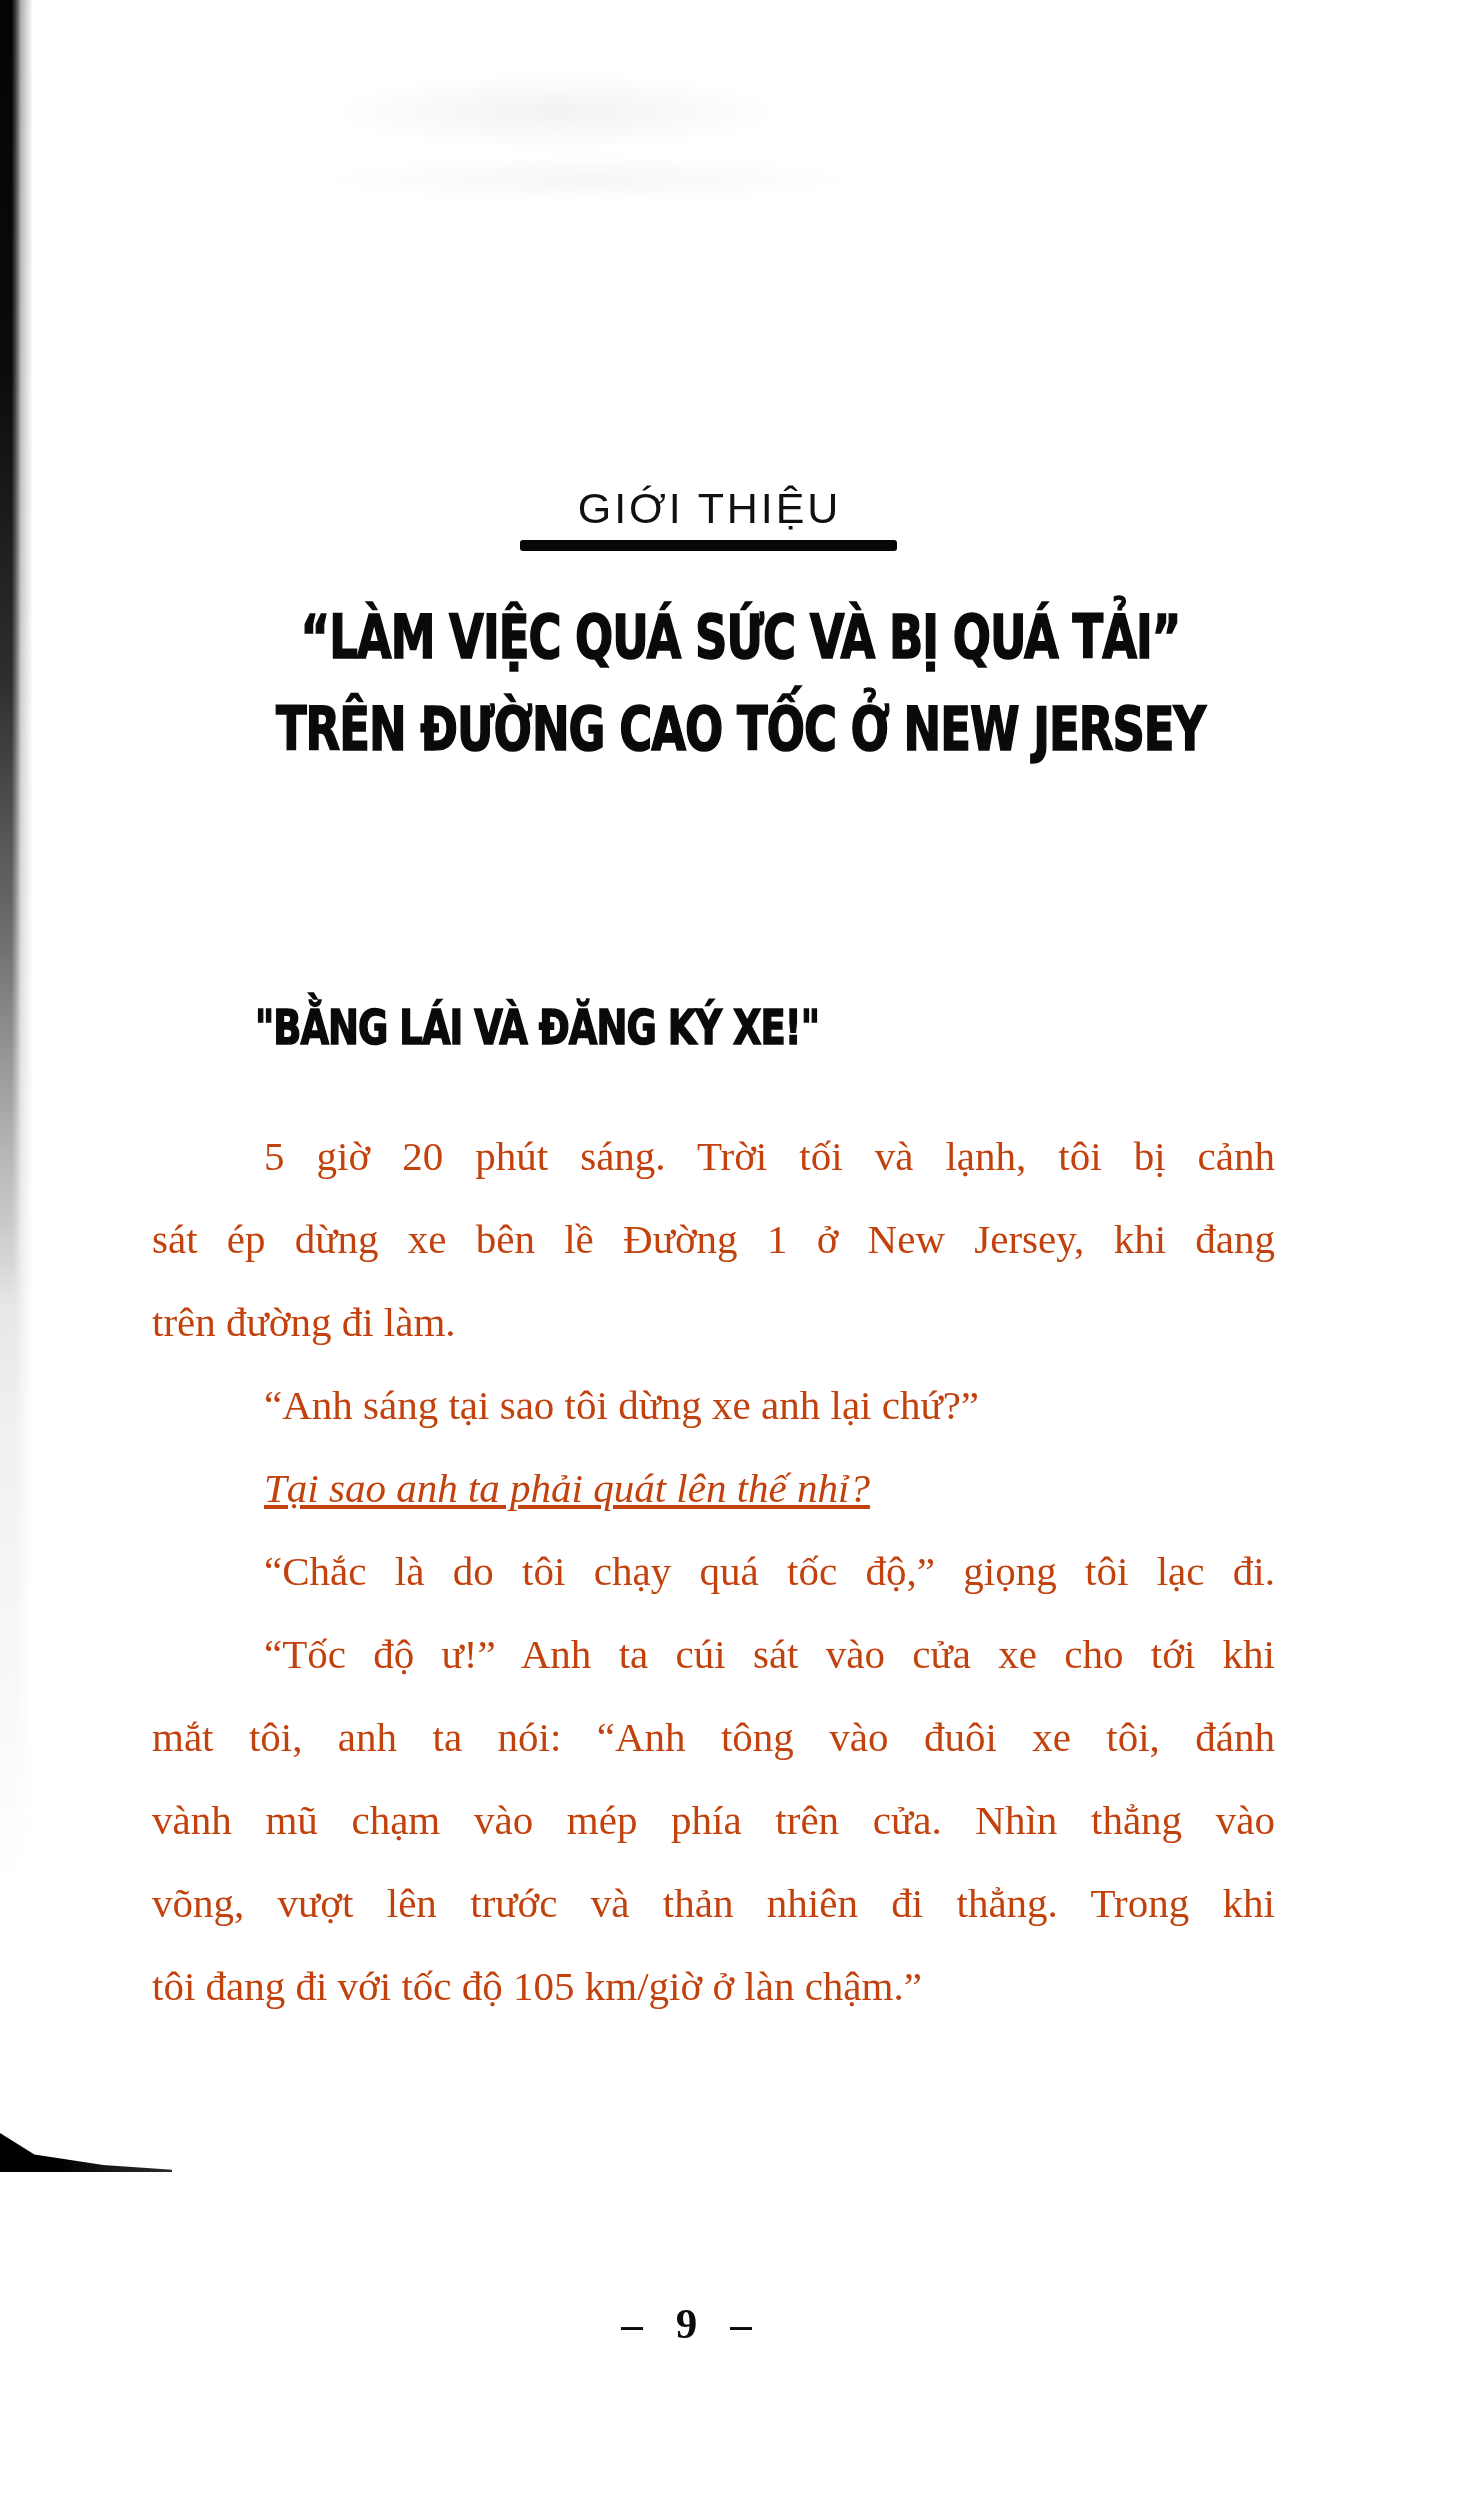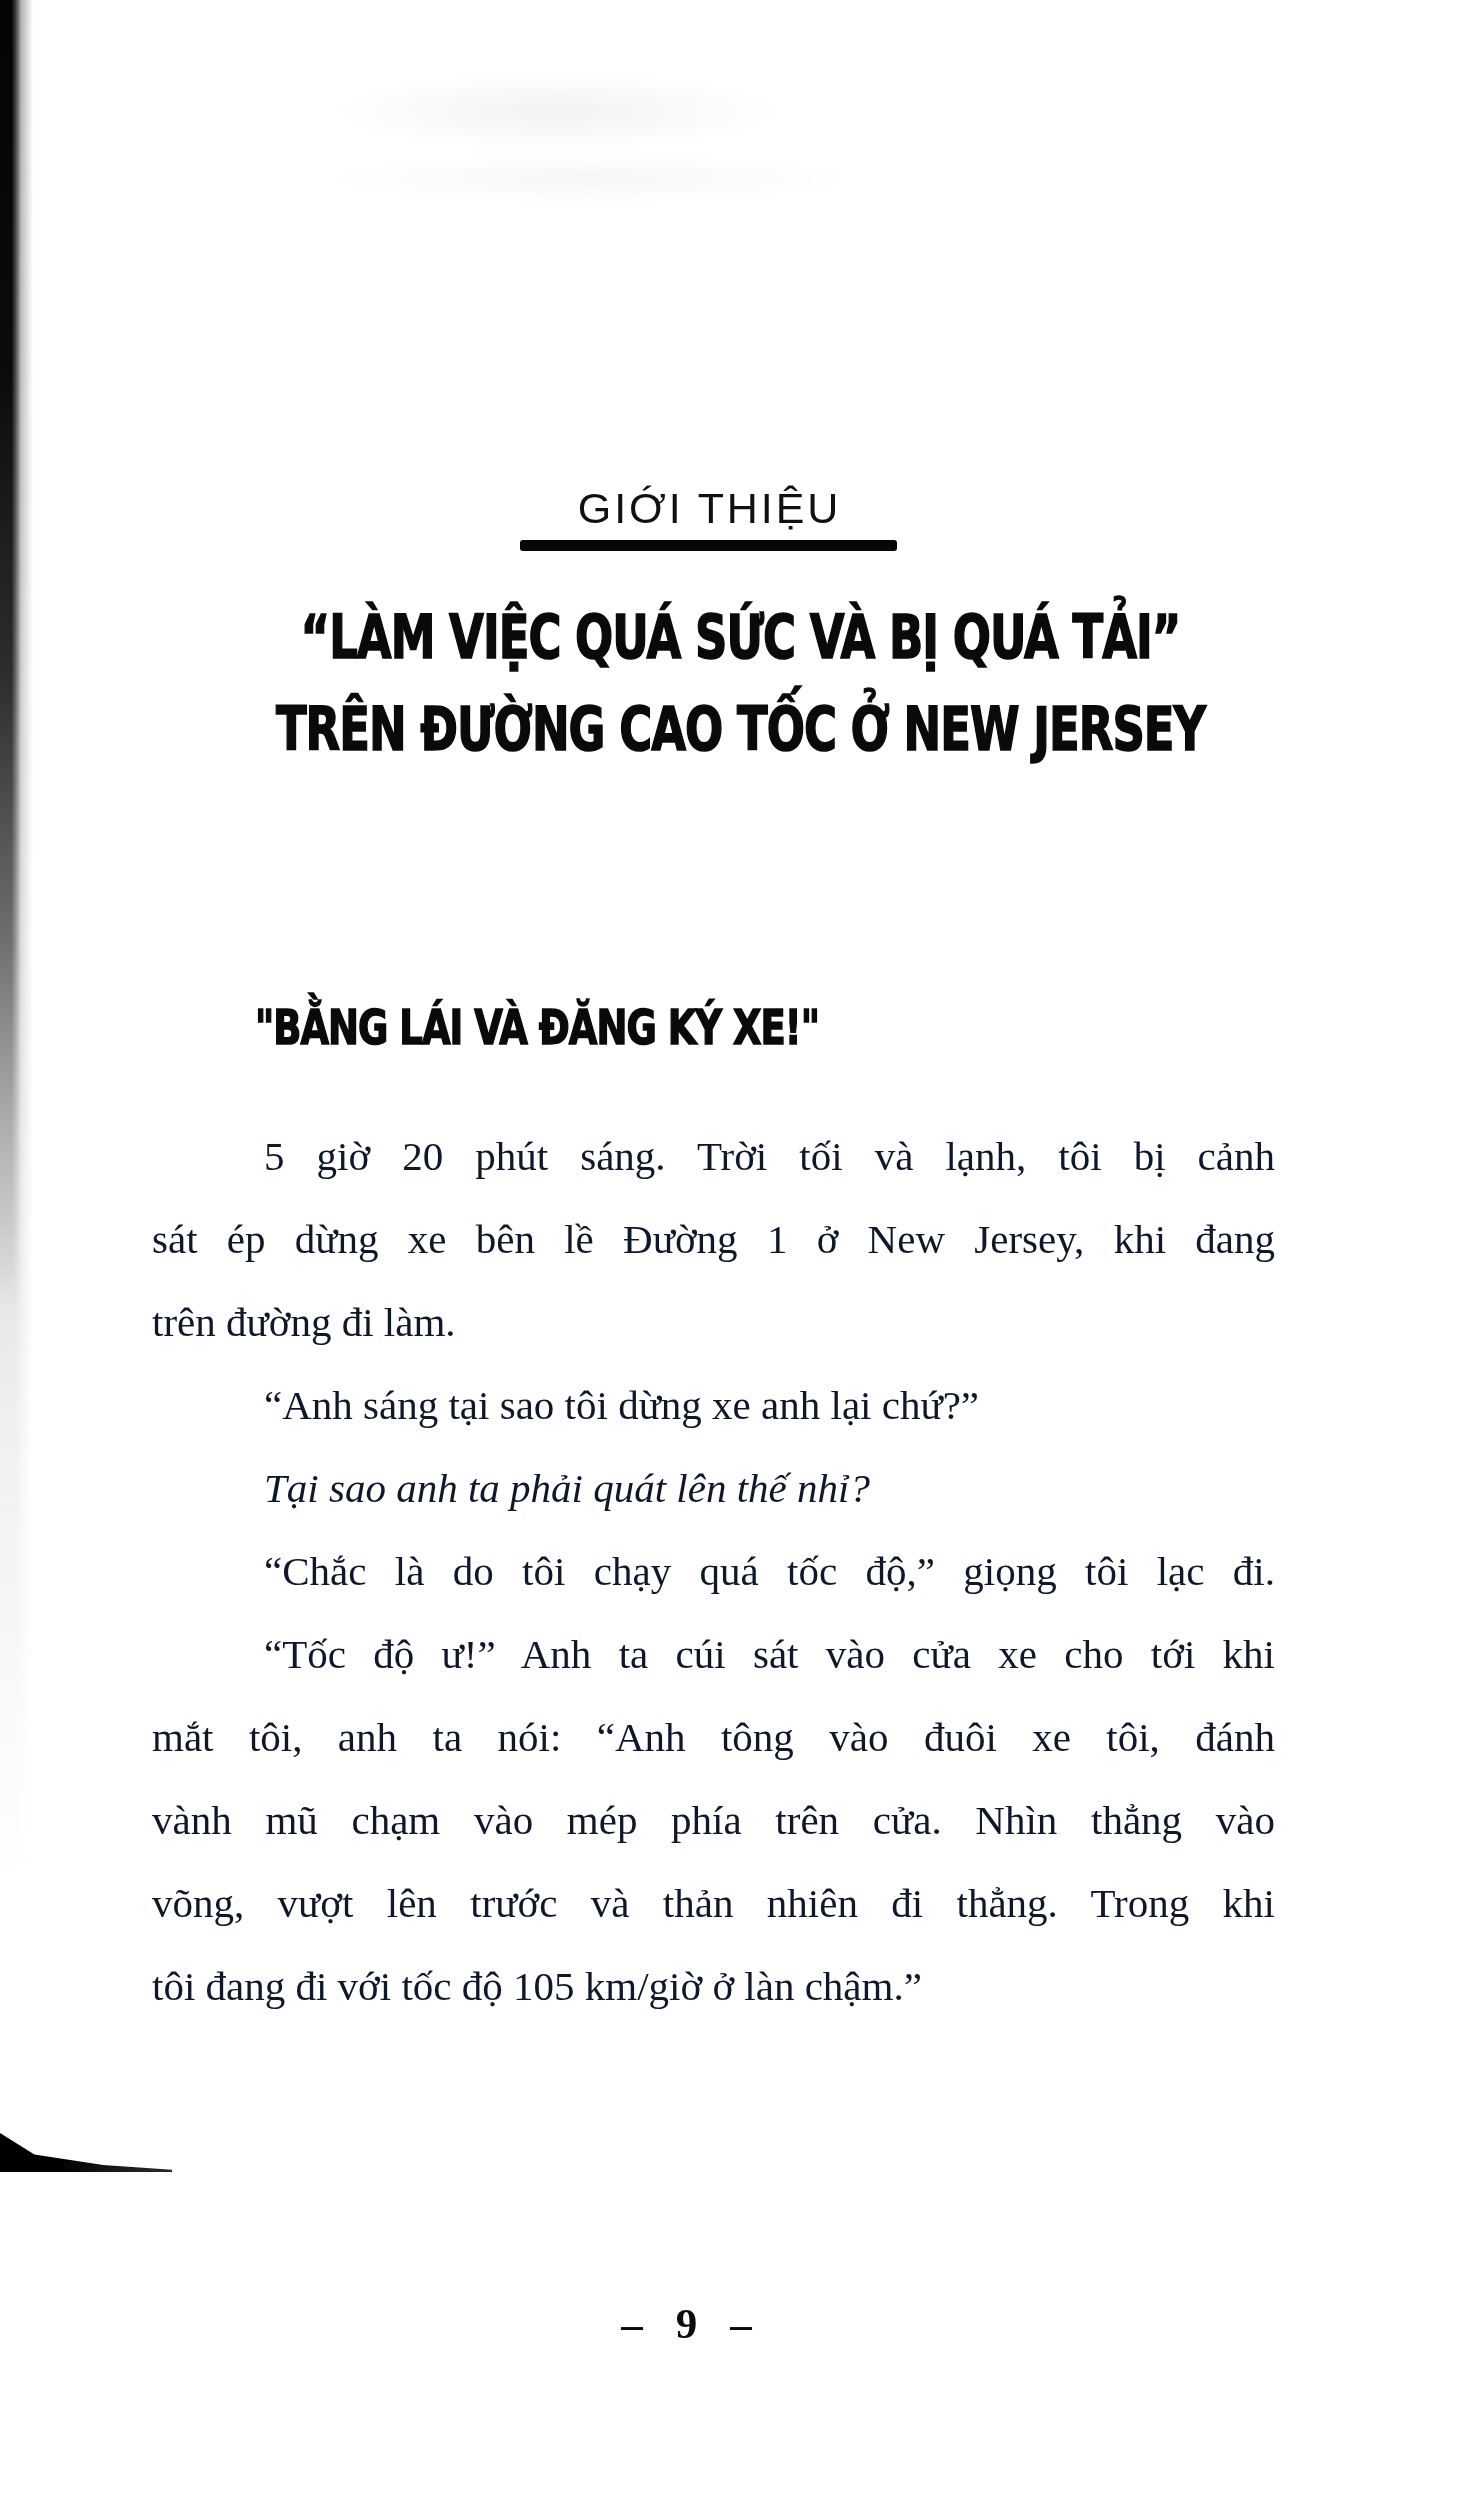--- a/index.html
+++ b/index.html
@@ -102,26 +102,26 @@
     transform: scaleY(1.3);
     transform-origin: left center;
     white-space: nowrap;
   }
 
   
   .body-text {
     position: absolute; left: 152px; top: 1115px; width: 1123px;
     font-size: 41px;
     line-height: 83px;
-    color: #0f172a;
+    color: #c2410c;
   }
   .line { white-space: nowrap; }
   .line.j { text-align: justify; text-align-last: justify; }
   .line.ind { padding-left: 112px; }
-  .line.it { font-style: italic; }
+  .line.it { font-style: italic; text-decoration: underline; }
 
   
   .footer {
     position: absolute; left: 0; top: 2299px; width: 100%;
     display: flex; justify-content: center; align-items: center;
     gap: 33px;
     transform: translateX(-53px);
     font-size: 43px;
     font-weight: bold;
     color: #0c0c0c;

